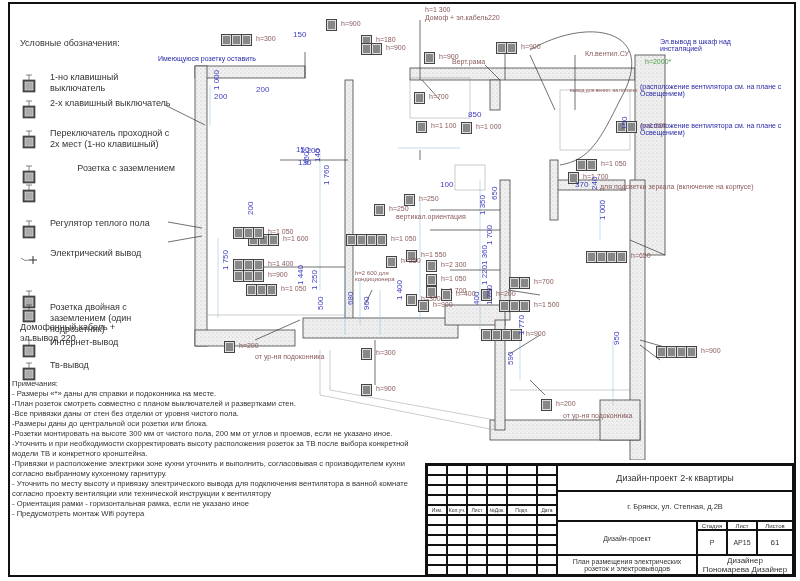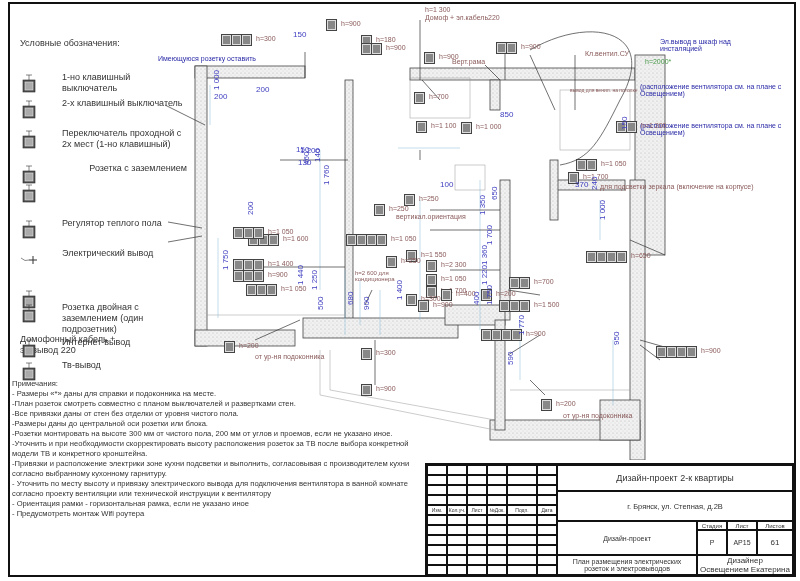--- a/index.html
+++ b/index.html
@@ -1,19 +1,19 @@
 <!DOCTYPE html>
 <html><head>
 <meta charset="utf-8">
 <style>
   html,body{margin:0;padding:0;background:#fff;}
   body{width:800px;height:581px;position:relative;overflow:hidden;font-family:"Liberation Sans",sans-serif;color:#333;}
   .frame{position:absolute;left:8px;top:2px;width:788px;height:575px;border:2px solid #111;box-sizing:border-box;}
   .legend-title{position:absolute;left:20px;top:38px;font-size:9px;color:#333;}
-  .legend-item{position:absolute;left:20px;display:flex;align-items:flex-start;gap:24px;}
+  .legend-item{position:absolute;left:20px;display:flex;align-items:flex-start;gap:12px;}
   .lg-icon{width:18px;height:22px;position:relative;flex:0 0 18px;}
   .lg-text{font-size:9px;line-height:11px;color:#333;width:125px;}
   .notes{position:absolute;left:12px;top:379px;width:410px;font-size:7.6px;line-height:10px;color:#333;}
   .notes .ttl{margin-bottom:0;}
   .tb{position:absolute;left:425px;top:463px;width:370px;height:114px;border:2px solid #111;box-sizing:border-box;font-size:7px;color:#333;}
   .tb .cell{position:absolute;box-sizing:border-box;border:1px solid #111;display:flex;align-items:center;justify-content:center;text-align:center;}
   .plan{position:absolute;left:0;top:0;}
   .lbl{position:absolute;font-size:7px;color:#8a5a5a;white-space:nowrap;}
   .dim{position:absolute;font-size:8px;color:#4040c0;white-space:nowrap;}
   .blue{position:absolute;font-size:7px;color:#2a2aa8;white-space:nowrap;}
@@ -412,21 +412,21 @@
   </div>
 <div id="dims">
     <div class="dim" style="left: 212px; top: 90px; transform: rotate(-90deg); transform-origin: left top;">1 000</div>
     <div class="dim" style="left: 256px; top: 85px;">200</div>
     <div class="dim" style="left: 214px; top: 92px;">200</div>
     <div class="dim" style="left: 293px; top: 30px;">150</div>
     <div class="dim" style="left: 300px; top: 146px;">1 200</div>
     <div class="dim" style="left: 296px; top: 145px;">150</div>
     <div class="dim" style="left: 298px; top: 158px;">130</div>
     <div class="dim" style="left: 440px; top: 180px;">100</div>
-    <div class="dim" style="left: 500px; top: 110px;">850</div>
+    <div class="dim" style="left: 468px; top: 110px;">850</div>
     <div class="dim" style="left: 302px; top: 165px; transform: rotate(-90deg); transform-origin: left top;">460</div>
     <div class="dim" style="left: 313px; top: 162px; transform: rotate(-90deg); transform-origin: left top;">140</div>
     <div class="dim" style="left: 322px; top: 185px; transform: rotate(-90deg); transform-origin: left top;">1 760</div>
     <div class="dim" style="left: 246px; top: 215px; transform: rotate(-90deg); transform-origin: left top;">200</div>
     <div class="dim" style="left: 221px; top: 270px; transform: rotate(-90deg); transform-origin: left top;">1 750</div>
     <div class="dim" style="left: 296px; top: 285px; transform: rotate(-90deg); transform-origin: left top;">1 440</div>
     <div class="dim" style="left: 310px; top: 290px; transform: rotate(-90deg); transform-origin: left top;">1 250</div>
     <div class="dim" style="left: 316px; top: 310px; transform: rotate(-90deg); transform-origin: left top;">500</div>
     <div class="dim" style="left: 346px; top: 305px; transform: rotate(-90deg); transform-origin: left top;">680</div>
     <div class="dim" style="left: 362px; top: 310px; transform: rotate(-90deg); transform-origin: left top;">900</div>
@@ -449,21 +449,21 @@
 
 <div class="notes">
   <div class="ttl">Примечания:</div>
   <div id="notes-lines">
       <div>- Размеры «*» даны для справки и подоконника на месте.</div>
       <div>-План розеток смотреть совместно с планом выключателей и развертками стен.</div>
       <div>-Все привязки даны от стен без отделки от уровня чистого пола.</div>
       <div>-Размеры даны до центральной оси розетки или блока.</div>
       <div>-Розетки монтировать на высоте 300 мм от чистого пола, 200 мм от углов и проемов, если не указано иное.</div>
       <div>-Уточнить и при необходимости скорректировать высоту расположения розеток за ТВ после выбора конкретной модели ТВ и конкретного кронштейна.</div>
-      <div>-Привязки и расположение электрики зоне кухни подсветки и выполнить, согласовывая с производителем кухни согласно выбранному кухонному гарнитуру.</div>
+      <div>-Привязки и расположение электрики зоне кухни уточнить и выполнить, согласовывая с производителем кухни согласно выбранному кухонному гарнитуру.</div>
       <div>- Уточнить по месту высоту и привязку электрического вывода для подключения вентилятора в ванной комнате согласно проекту вентиляции или технической инструкции к вентилятору</div>
       <div>- Ориентация рамки - горизонтальная рамка, если не указано иное</div>
       <div>- Предусмотреть монтаж Wifi роутера</div>
     </div>
 </div>
 
 <div class="tb">
   <div id="tb-grid">
       <div class="cell" style="left: 0px; top: 0px; width: 20px; height: 10px; font-size: 5px;"></div>
       <div class="cell" style="left: 20px; top: 0px; width: 20px; height: 10px; font-size: 5px;"></div>
@@ -537,15 +537,15 @@
   <div class="cell" style="left:130px;top:56px;width:140px;height:34px;">Дизайн-проект</div>
   <div class="cell" style="left:270px;top:56px;width:30px;height:9px;font-size:6px;">Стадия</div>
   <div class="cell" style="left:300px;top:56px;width:30px;height:9px;font-size:6px;">Лист</div>
   <div class="cell" style="left:330px;top:56px;width:36px;height:9px;font-size:6px;">Листов</div>
   <div class="cell" style="left:270px;top:65px;width:30px;height:25px;">Р</div>
   <div class="cell" style="left:300px;top:65px;width:30px;height:25px;">АР15</div>
   <div class="cell" style="left:330px;top:65px;width:36px;height:25px;font-size:8px;">61</div>
   <div class="cell" style="left:130px;top:90px;width:140px;height:20px;padding:0 12px;">План размещения электрических розеток и электровыводов</div>
   <div class="cell" style="left:270px;top:90px;width:96px;height:20px;font-size:8px;line-height:9px;flex-direction:column;">
     <span>Дизайнер</span>
-    <span>Освещением Екатерина</span>
+    <span>Пономарева Дизайнер</span>
   </div>
 </div>
 
 </body></html>

